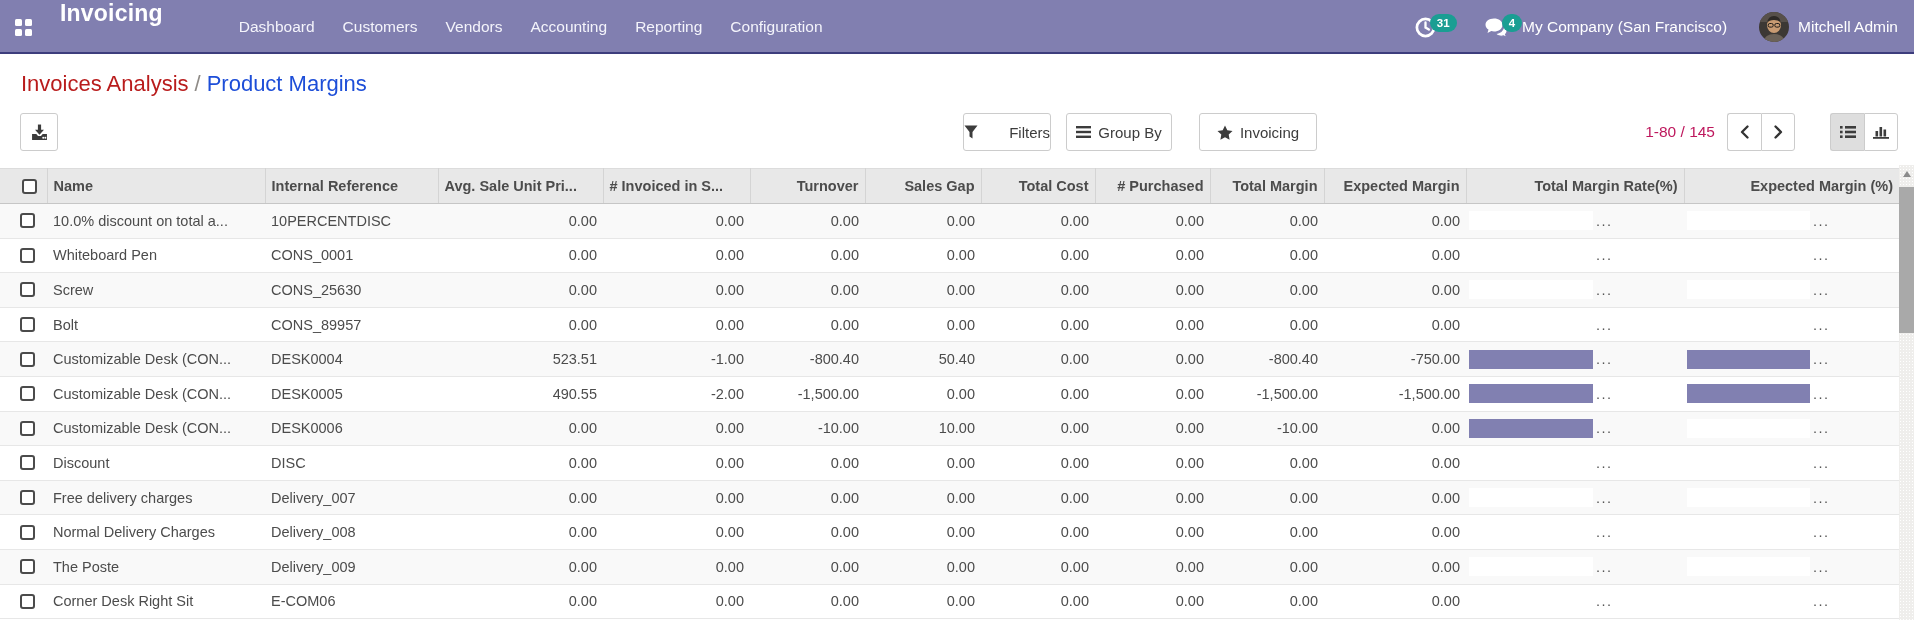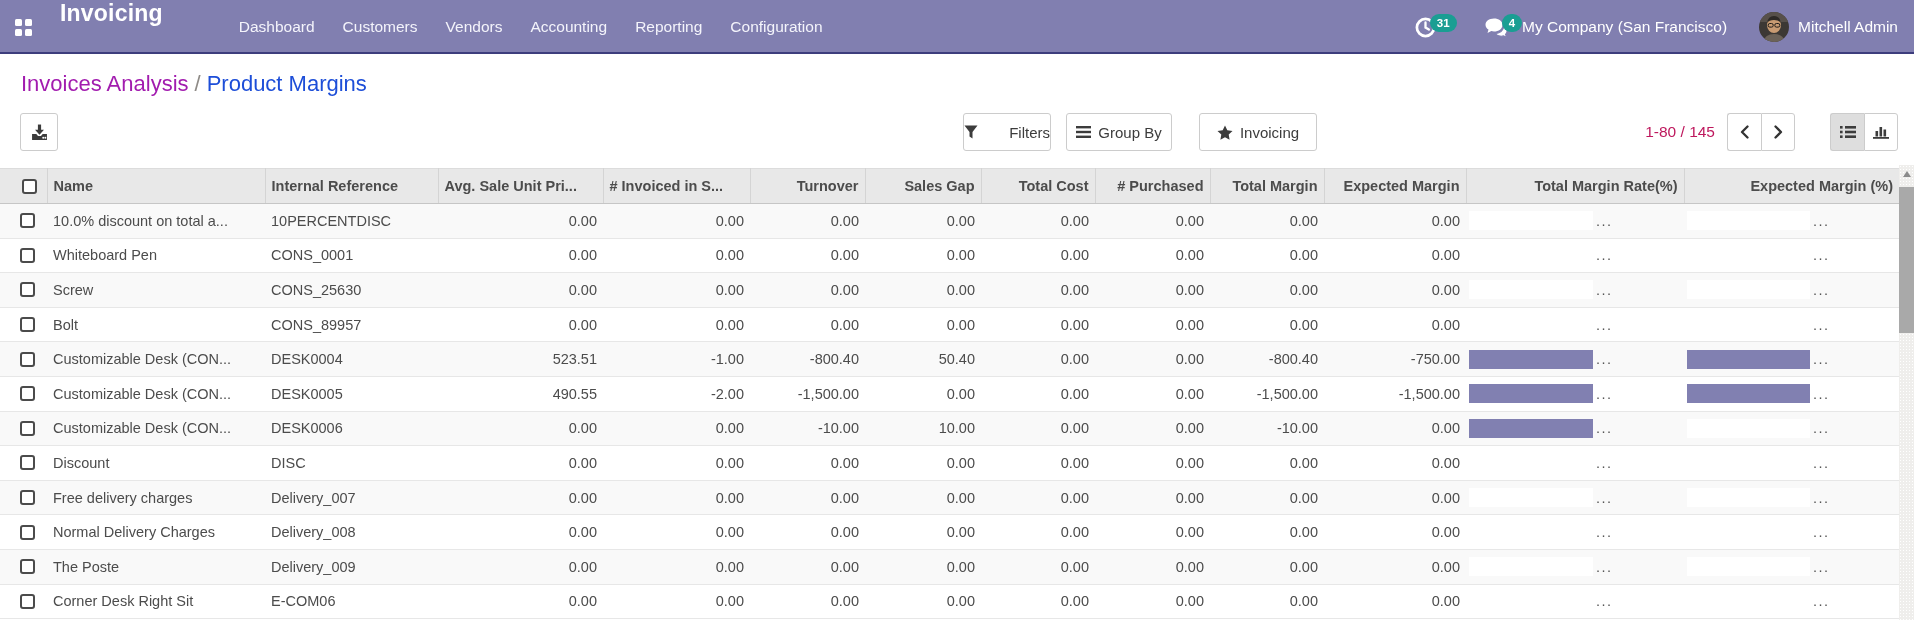--- a/index.html
+++ b/index.html
@@ -20,21 +20,21 @@
   .nav-right { position:absolute; right:0; top:0; height:54px; display:flex; align-items:center; }
   .nav-icon-wrap { position:relative; display:flex; align-items:center; cursor:pointer; }
   .badge { background:#1a9e93; color:#fff; font-size:11.5px; font-weight:bold;
     border-radius:9px; padding:2px 7px; line-height:1.3; position:relative; margin-left:-6px; top:-4px; }
   .company { font-size:15.5px; }
   .avatar { width:30px; height:30px; border-radius:50%; overflow:hidden; margin-left:32px; flex:none; }
   .username { font-size:15.5px; margin-left:9px; margin-right:16px; }
 
   
   .breadcrumb { position:absolute; left:21px; top:71px; font-size:22px; white-space:nowrap; }
-  .bc-link { color:#a21caf; cursor:pointer; }
+  .bc-link { color:#b91c1c; cursor:pointer; }
   .bc-sep { color:#8f8b87; padding:0 6px; }
   .bc-active { color:#1d4ed8; }
   .searchbox { position:absolute; left:959px; top:73px; width:937px; height:33px;
     border:1px solid #cccccc; border-radius:2px; background:#fff; display:flex; align-items:center; }
   .searchbox input { border:none; outline:none; flex:1 1 auto; font-size:16px; padding:0 0 0 11px;
     font-family:"Liberation Sans", sans-serif; color:#333; background:transparent; }
   .searchbox input::placeholder { color:#949494; }
   .search-icon-btn { flex:none; padding:0 12px 0 6px; display:flex; align-items:center; cursor:pointer; }
 
   

